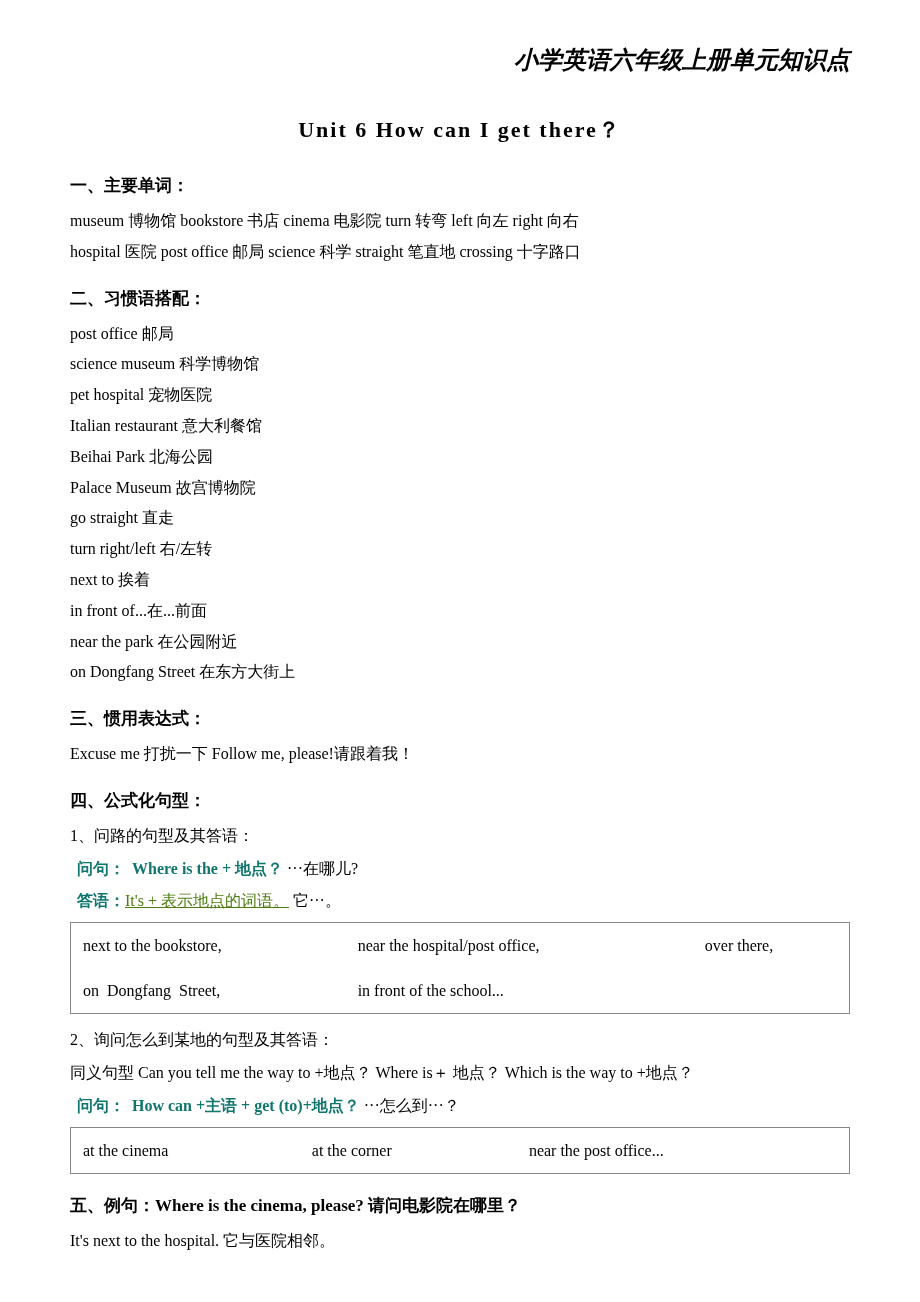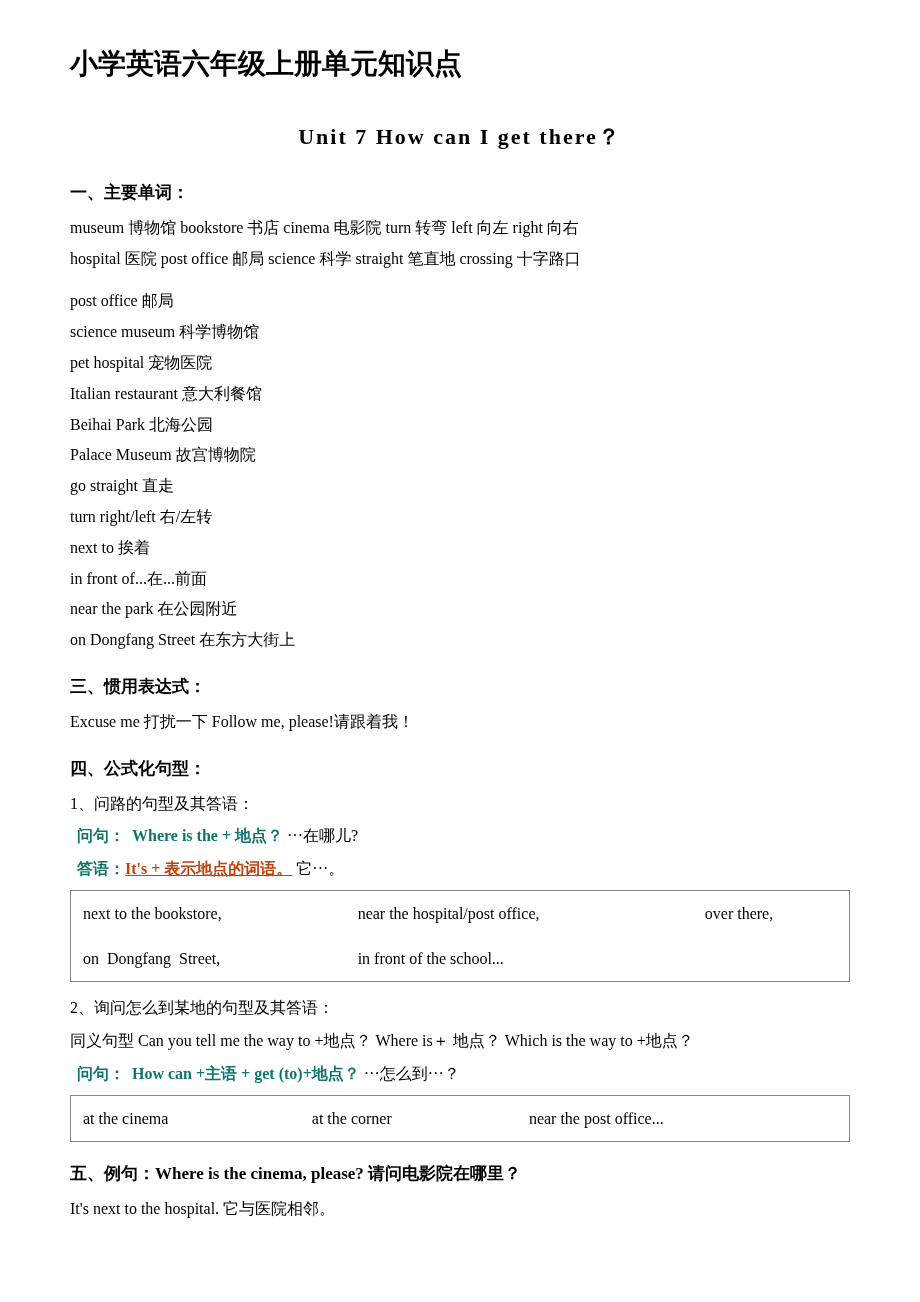--- a/index.html
+++ b/index.html
@@ -11,25 +11,26 @@
       background: #fff;
       font-family: "SimSun", "宋体", serif;
       font-size: 16px;
       color: #000;
       width: 920px;
       min-height: 1302px;
       padding: 40px 70px;
       line-height: 1.7;
     }
     .main-title {
-      text-align: left;
-      font-size: 28px;
+      text-align: right;
+      font-size: 24px;
       font-weight: bold;
       margin-bottom: 30px;
       font-family: "SimHei", "黑体", sans-serif;
+      font-style: italic;
     }
     .unit-title {
       text-align: center;
       font-size: 22px;
       font-weight: bold;
       margin-bottom: 24px;
       letter-spacing: 2px;
     }
     .section-heading {
       font-size: 17px;
@@ -43,22 +44,22 @@
     }
     .section-content p {
       margin-bottom: 2px;
     }
     .blue-text {
       color: #0f766e;
       font-weight: bold;
       margin-left: 7px;
     }
     .underline-blue {
-      color: #c2410c;
-      font-weight: bold;
+      color: #4d7c0f;
+      font-weight: normal;
       text-decoration: underline;
     }
     .bordered-table {
       border: 1px solid #888;
       width: 100%;
       margin: 6px 0 12px 0;
       border-collapse: collapse;
     }
     .bordered-table td {
       padding: 9px 12px;
@@ -69,31 +70,32 @@
     }
     .section-block {
       margin-bottom: 14px;
     }
   </style>
 </head>
 <body>
 
 <h1 class="main-title">小学英语六年级上册单元知识点</h1>
 
-<div class="unit-title">Unit   7 How can I get there？</div>
+<div class="unit-title">Unit   6 How can I get there？</div>
 
 <div class="section-block">
   <div class="section-heading">一、主要单词：</div>
   <div class="section-content">
     <p>museum 博物馆   bookstore 书店   cinema 电影院   turn 转弯   left 向左   right 向右</p>
     <p>hospital 医院        post office  邮局              science 科学      straight 笔直地   crossing 十字路口</p>
   </div>
 </div>
 
 <div class="section-block">
+  <div class="section-heading">二、习惯语搭配：</div>
   <div class="section-content" id="phrases-list">
       <p>post office 邮局</p>
       <p>science museum 科学博物馆</p>
       <p>pet hospital 宠物医院</p>
       <p>Italian restaurant 意大利餐馆</p>
       <p>Beihai Park 北海公园</p>
       <p>Palace   Museum 故宫博物院</p>
       <p>go straight 直走</p>
       <p>turn right/left 右/左转</p>
       <p>next to 挨着</p>

